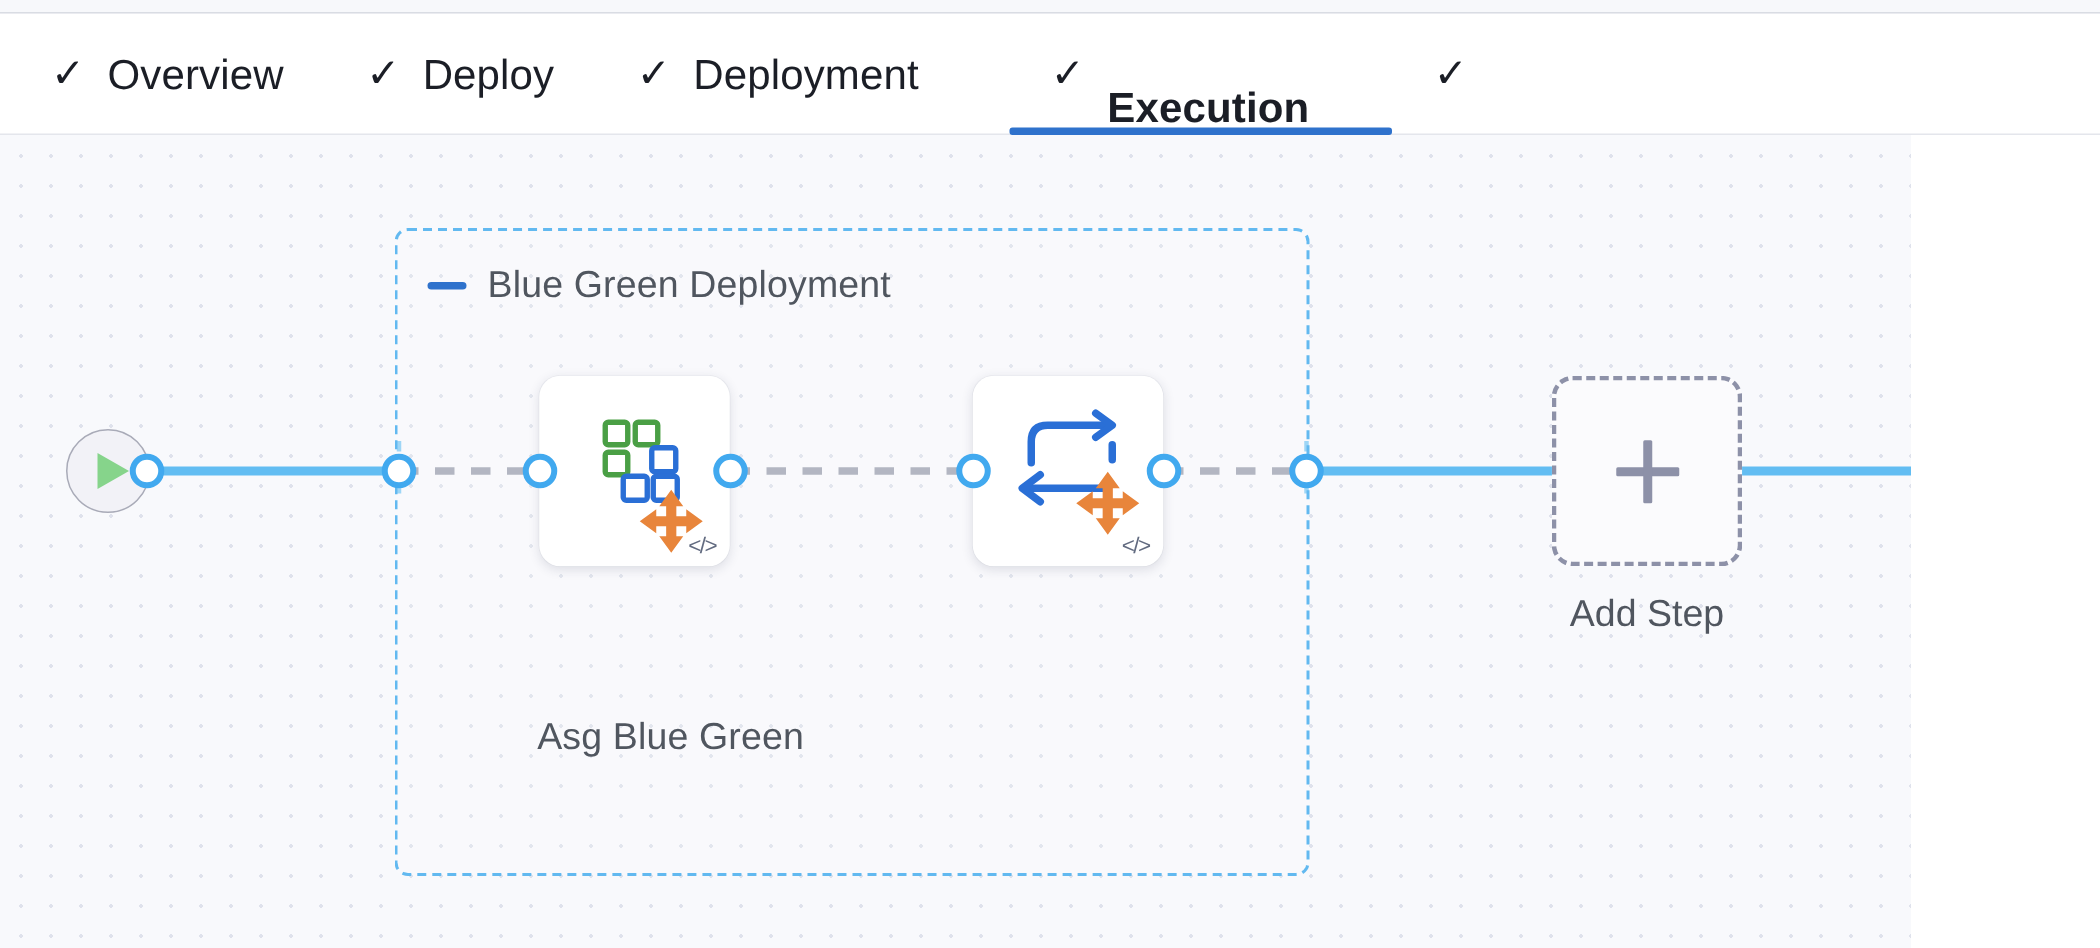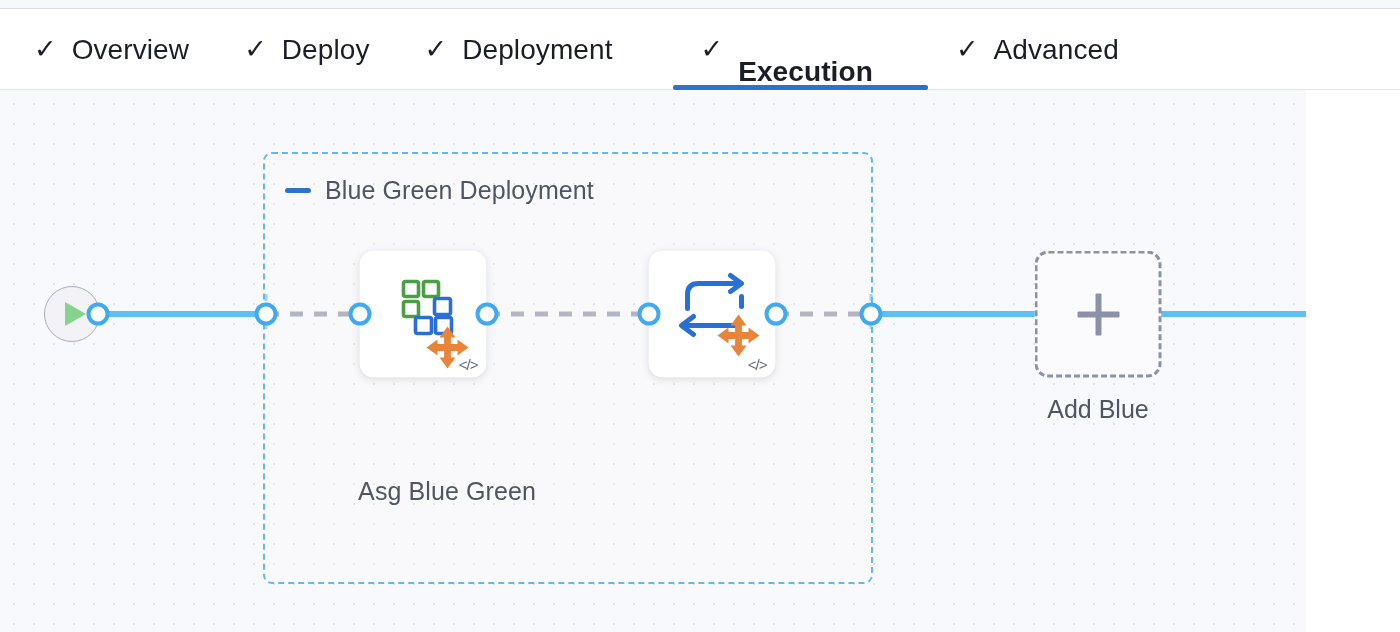--- a/index.html
+++ b/index.html
@@ -40,21 +40,20 @@
     background:#2f72cc;border-radius:2px;
   }
 
   
   .canvas{
     position:absolute;left:0;top:90px;width:1274px;height:542px;
     background-color:#f8f9fc;
     background-image:radial-gradient(#dfe2ec 1.1px, transparent 1.2px);
     background-size:20px 20px;background-position:4px 4px;
     overflow:hidden;
-    padding-left:32px;
   }
 
   
   .group-box{
     position:absolute;left:263px;top:62px;width:610px;height:432px;
     border:2px dashed #62b9f0;border-radius:9px;
     background:rgba(255,255,255,0.14);
     box-sizing:border-box;
   }
   .group-header{
@@ -145,21 +144,20 @@
       <span class="chk">✓</span>
       <span class="tlabel">Deployment</span>
     </div>
     <div class="tab active" style="padding-left:28px;padding-right:55px;">
       <span class="chk">✓</span>
       <span class="tlabel">Execution</span>
       <span class="underline"></span>
     </div>
     <div class="tab" style="padding-left:28px;">
       <span class="chk">✓</span>
-      <span class="tlabel">Advanced</span>
     </div>
   </div>
 
   <div class="canvas">
 
     <svg class="edges" viewBox="0 0 1400 542" width="1400" height="542">
 
       <line x1="98" y1="224" x2="266" y2="224" stroke="#62bdf2" stroke-width="6" stroke-linecap="round"></line>
 
       <line x1="266" y1="224" x2="360" y2="224" stroke="#a7abb8" stroke-width="5" stroke-dasharray="13 11" stroke-linecap="butt"></line>
@@ -232,21 +230,21 @@
     </div>
     <div class="ring" style="left:649px;top:224px;"></div>
     <div class="ring" style="left:776px;top:224px;"></div>
 
     <div class="ring" style="left:871px;top:224px;"></div>
 
     <div class="add-step" style="left:1098px;top:224px;">
       <span class="plus-h"></span>
       <span class="plus-v"></span>
     </div>
-    <div class="add-label" style="left:1098px;top:305px;">Add Blue</div>
+    <div class="add-label" style="left:1098px;top:305px;">Add Step</div>
 
     <div class="ring" style="left:1330px;top:224px;"></div>
     <div class="terminal" style="left:1355px;top:224px;">
       <span class="stop-sq"></span>
     </div>
 
   </div>
 </div>
 
 </body></html>

